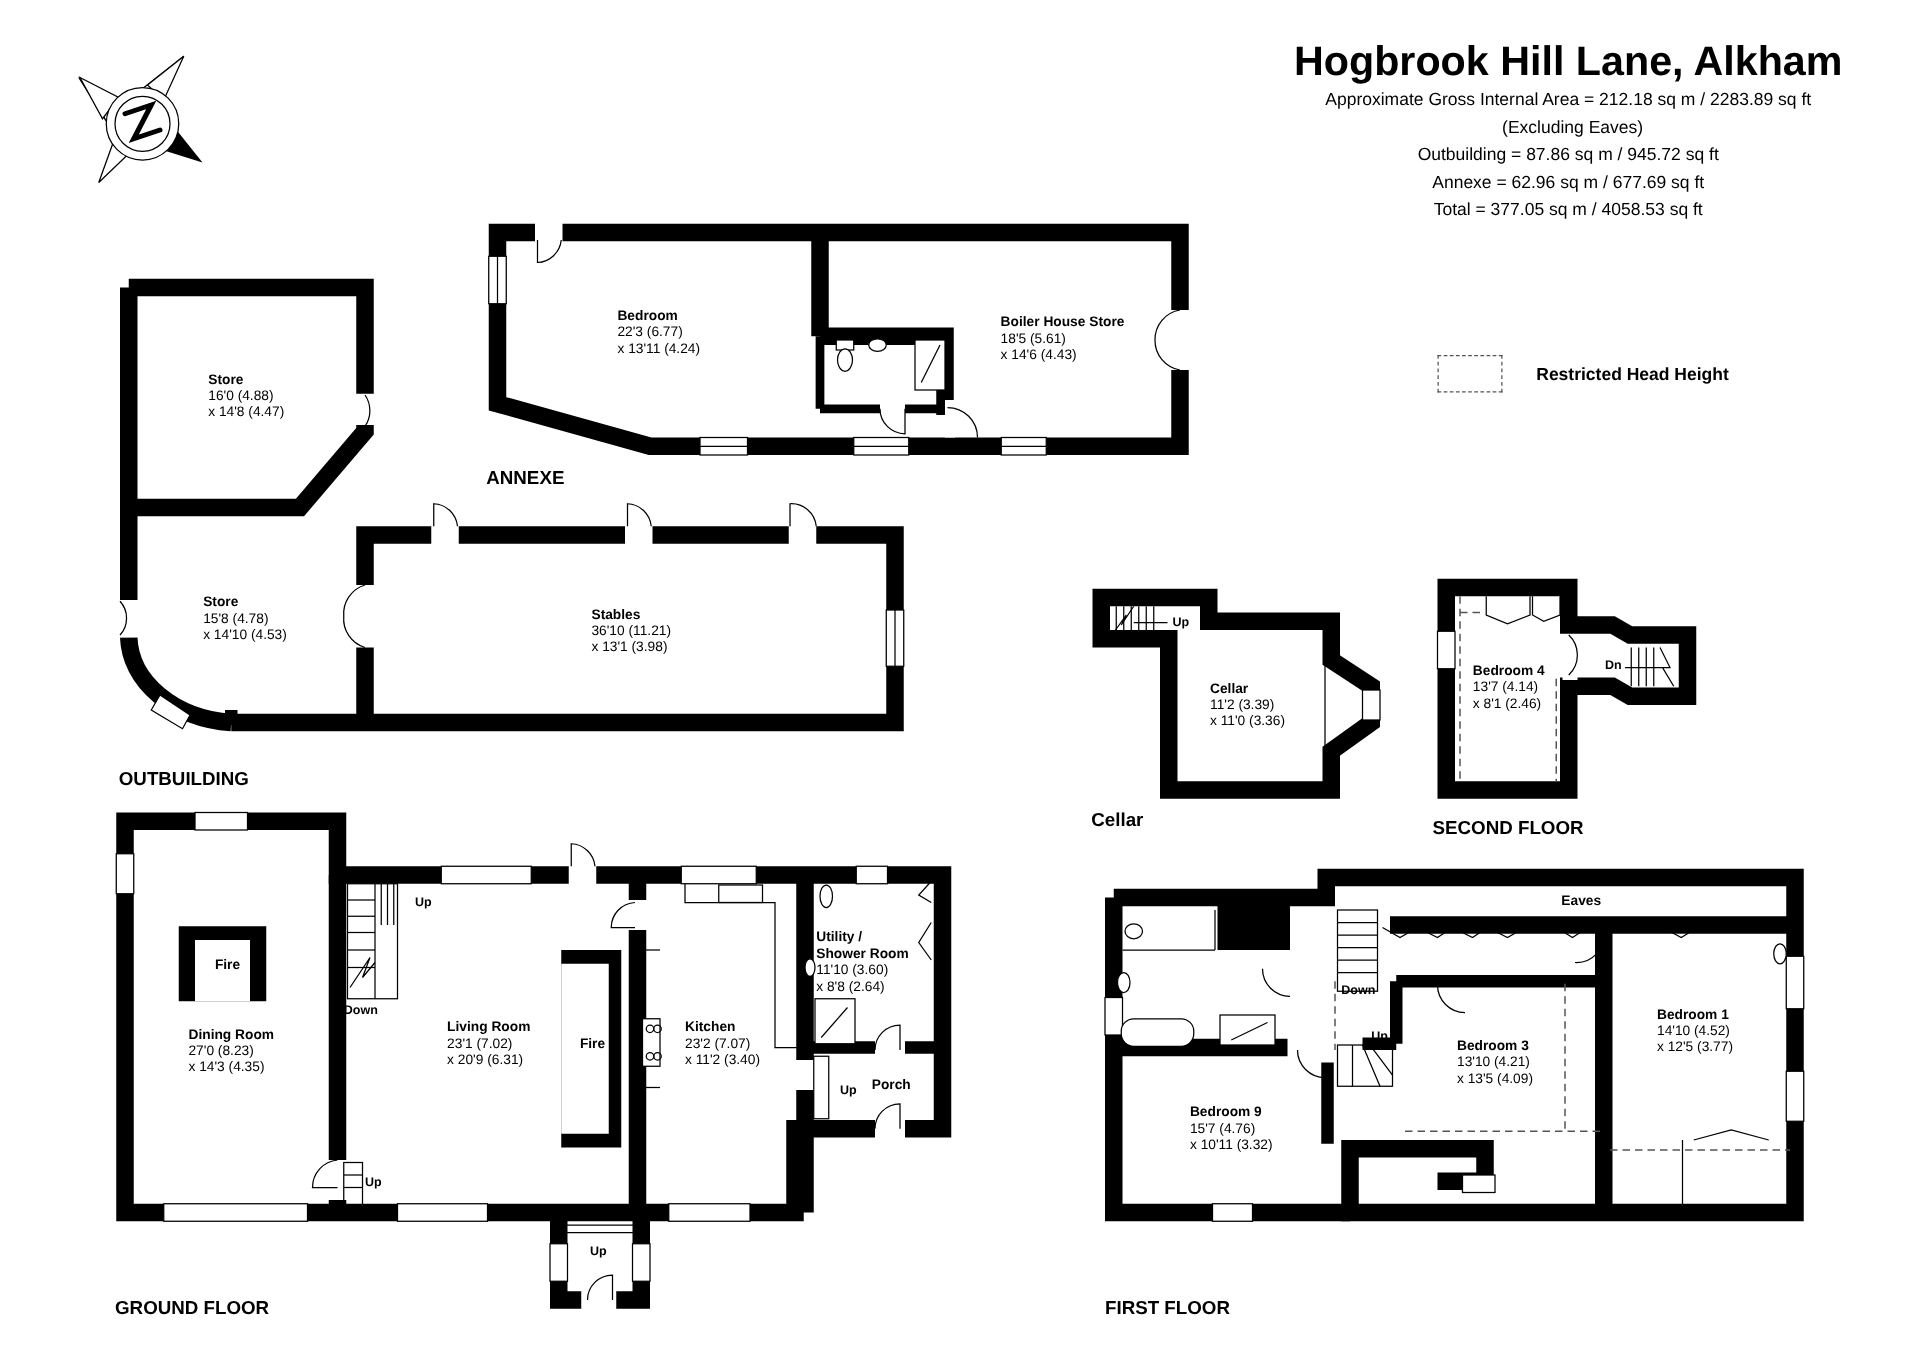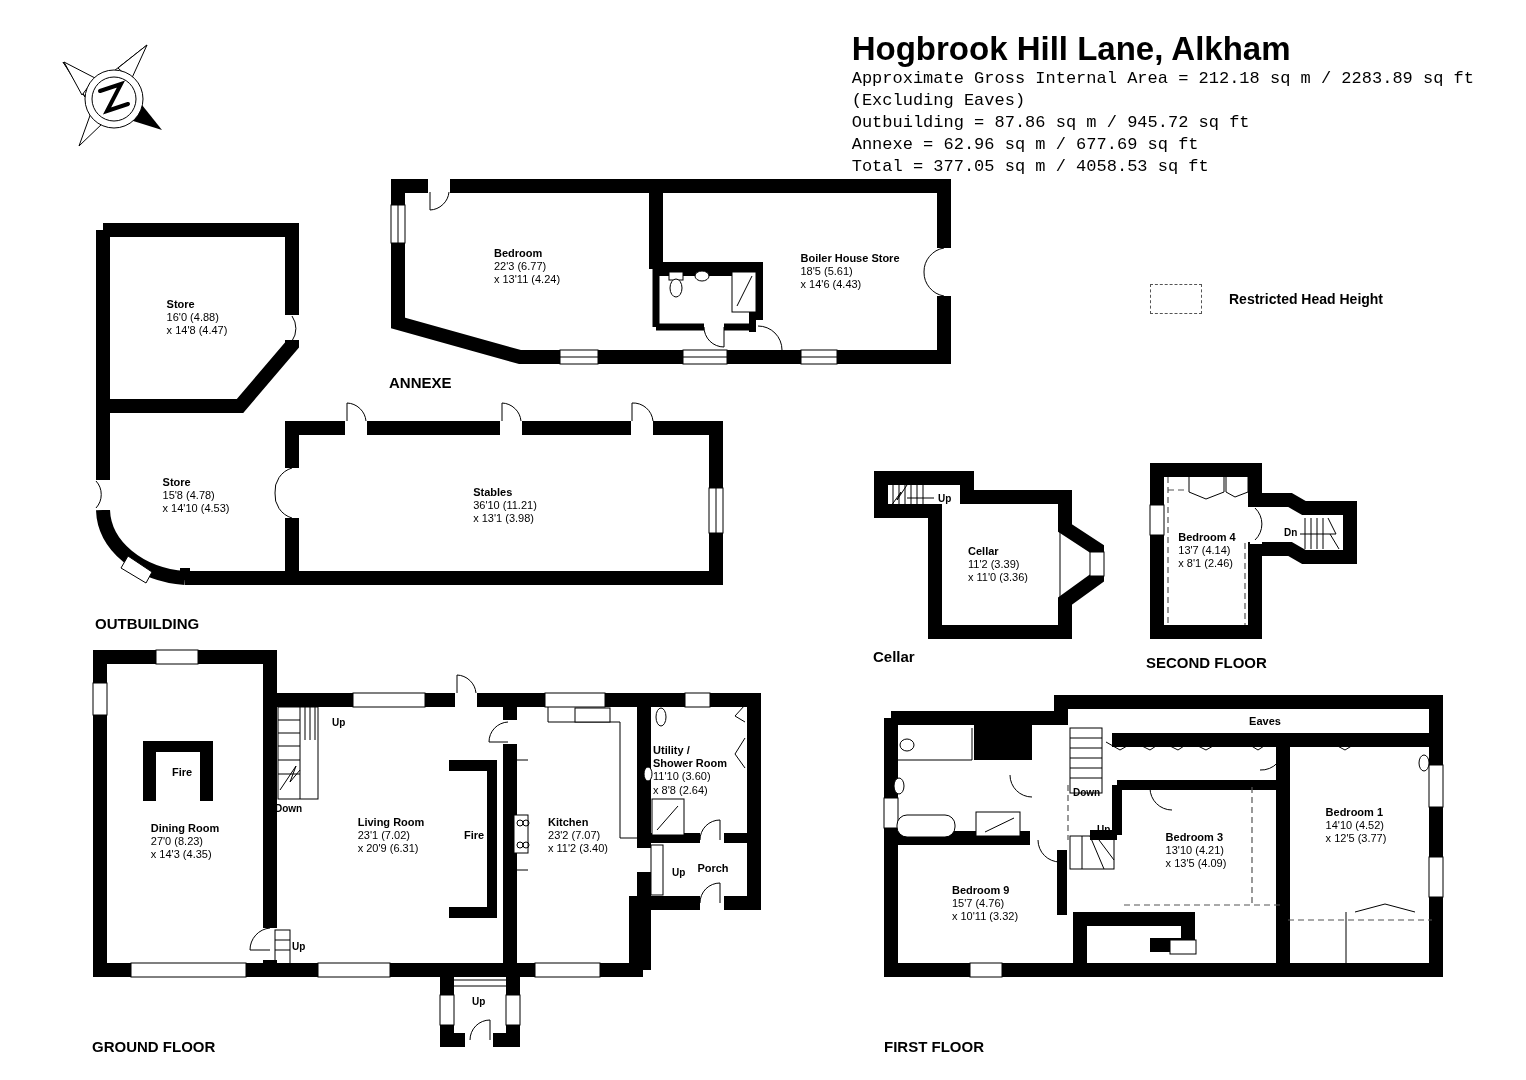--- a/index.html
+++ b/index.html
@@ -8,23 +8,23 @@
   .wline { fill: none; stroke: #000; stroke-width: 14; stroke-linejoin: miter; }
   .thin { fill: none; stroke: #000; stroke-width: 1; }
   .win { fill: #fff; stroke: #000; stroke-width: 1; }
   .dash { fill: none; stroke: #555; stroke-width: 1.2; stroke-dasharray: 6 4; }
   .fix { fill: #fff; stroke: #000; stroke-width: 1; }
   .lbl { position: absolute; text-align: left; transform: translateX(-50%); white-space: nowrap; line-height: 1.2; }
   .lbl .name { font-weight: bold; font-size: 11px; display: block; }
   .lbl .dim { font-size: 11px; display: block; }
   .floor-title { position: absolute; font-weight: bold; font-size: 15px; white-space: nowrap; }
   .small { position: absolute; font-size: 10px; font-weight: bold; white-space: nowrap; }
-  .header { position: absolute; right: 52px; top: 30px; text-align: left; }
+  .header { position: absolute; right: 52px; top: 30px; text-align: center; }
   .header h1 { margin: 0; font-size: 33px; font-weight: bold; letter-spacing: 0px; }
-  .header .line { font-size: 17px; line-height: 22px; font-family: Liberation Mono, monospace; }
+  .header .line { font-size: 14px; line-height: 22px; }
   .header .note { font-size: 15px; margin-top: 5px; }
   .legend { position: absolute; left: 1150px; top: 284px; display: flex; align-items: center; }
   .legend .box { width: 52px; height: 30px; border: 1.5px dashed #555; box-sizing: border-box; }
   .legend .txt { margin-left: 27px; font-weight: bold; font-size: 14px; }
 </style>
 </head>
 <body>
 
 <svg class="plan" viewBox="0 0 1526 1080" xmlns="http://www.w3.org/2000/svg">
 

